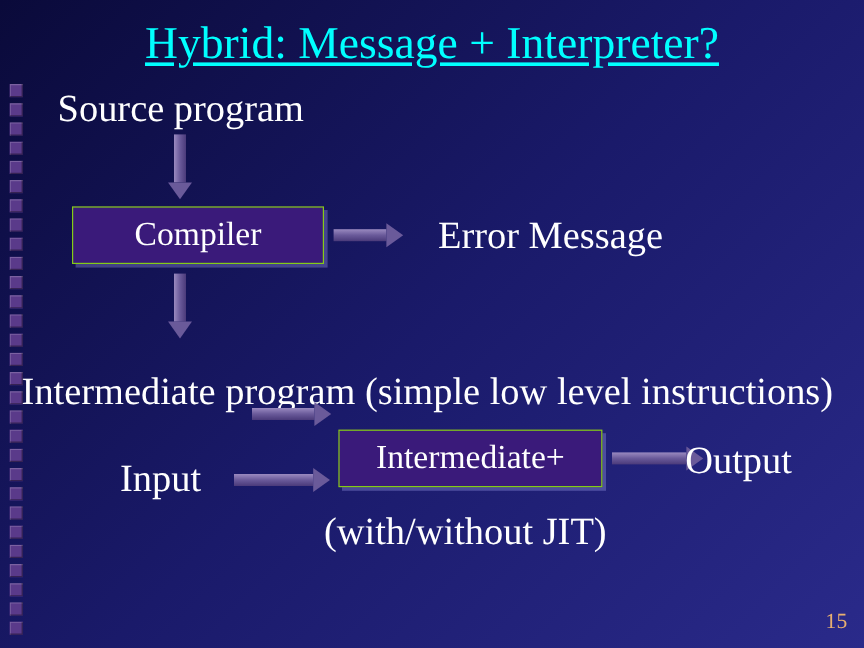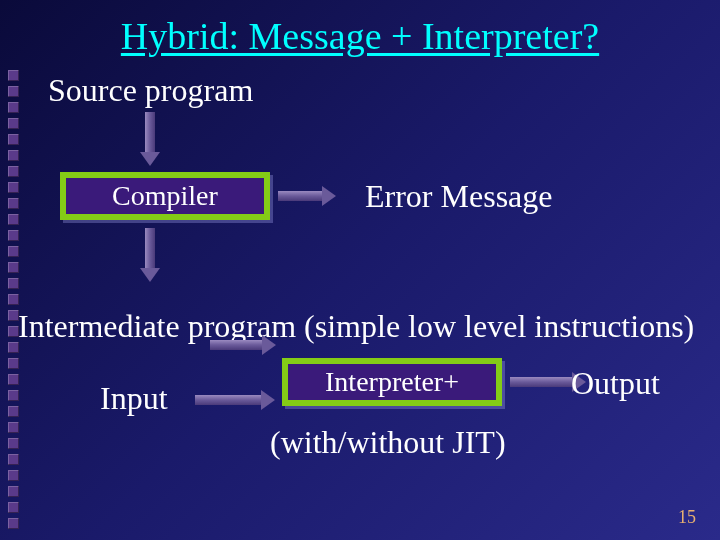--- a/index.html
+++ b/index.html
@@ -35,21 +35,21 @@
     font-weight: normal;
   }
   .label {
     color: #ffffff;
     font-size: 32px;
     position: absolute;
   }
   .box {
     position: absolute;
     background: #3a1a7a;
-    border: 6px solid #84cc16;
+    border: 1px solid #84cc16;
     color: #fff;
     font-size: 28px;
     display: flex;
     align-items: center;
     justify-content: center;
     box-shadow: 3px 3px 0 rgba(180,180,255,0.3);
   }
   .arrow-down {
     position: absolute;
   }
@@ -75,21 +75,21 @@
     background: linear-gradient(to bottom, #9a8ac0 0%, #6a5a9a 50%, #4a3a7a 100%);
   }
   .arrow-right .head {
     width: 0; height: 0;
     border-top: 10px solid transparent;
     border-bottom: 10px solid transparent;
     border-left: 14px solid #6a5a9a;
   }
   .slidenum {
     position: absolute;
-    right: 24px;
+    right: 14px;
     bottom: 12px;
     color: #e8b070;
     font-size: 18px;
   }
 </style>
 </head>
 <body>
 
 <div class="decorative-squares">
   <div class="sq"></div>
@@ -153,21 +153,21 @@
     <div class="head"></div>
 </div>
 
 <div class="label" style="left:100px; top:380px;">Input</div>
 
 <div class="arrow-right" style="left:195px; top:390px;">
   <div class="shaft" style="width:66px;"></div>
     <div class="head"></div>
 </div>
 
-<div class="box" style="left:282px; top:358px; width:220px; height:48px;">Interpreter+</div>
+<div class="box" style="left:282px; top:358px; width:220px; height:48px;">Intermediate+</div>
 
 <div class="arrow-right" style="left:510px; top:372px;">
   <div class="shaft" style="width:62px;"></div>
     <div class="head"></div>
 </div>
 
 <div class="label" style="left:571px; top:365px;">Output</div>
 
 <div class="label" style="left:270px; top:424px;">(with/without JIT)</div>
 

